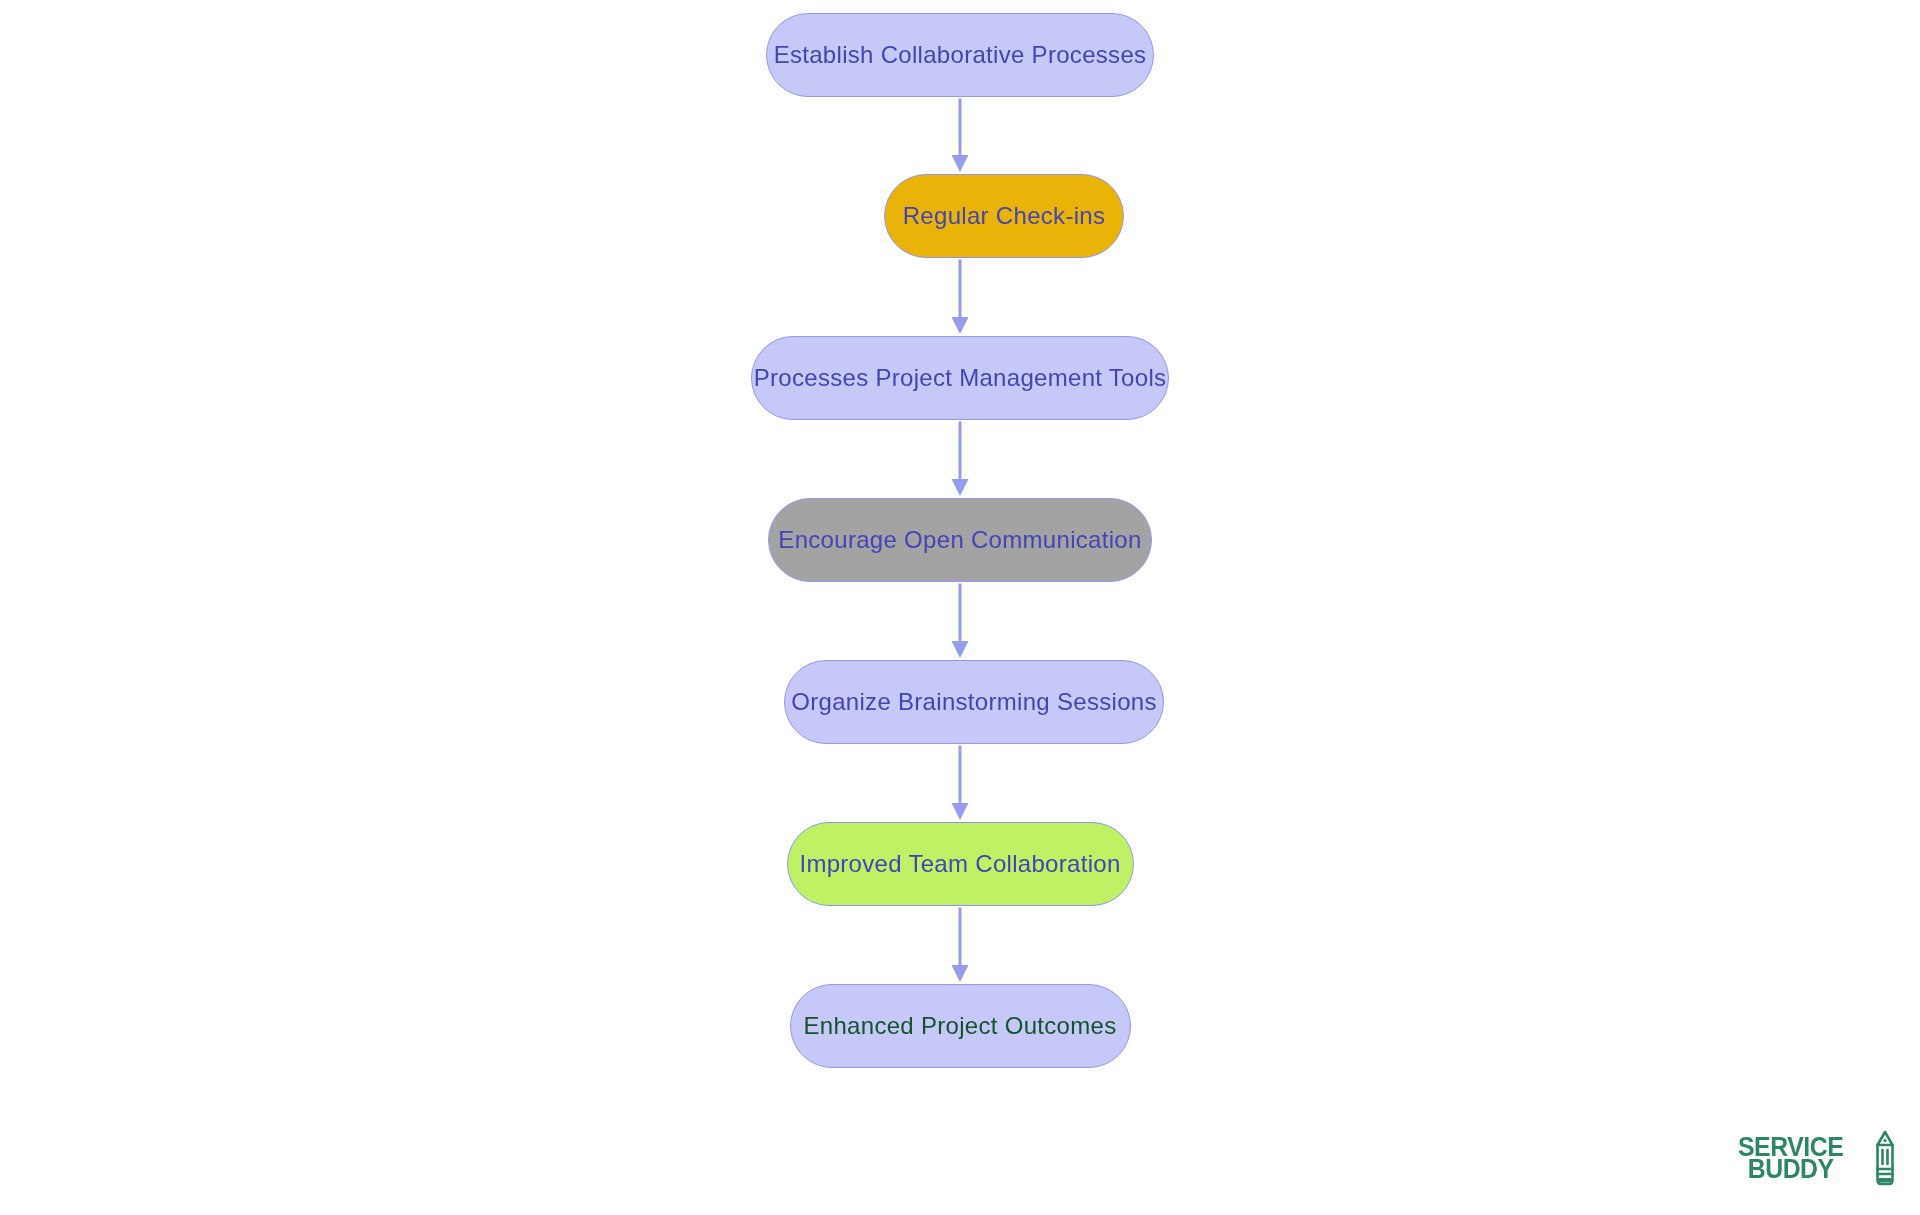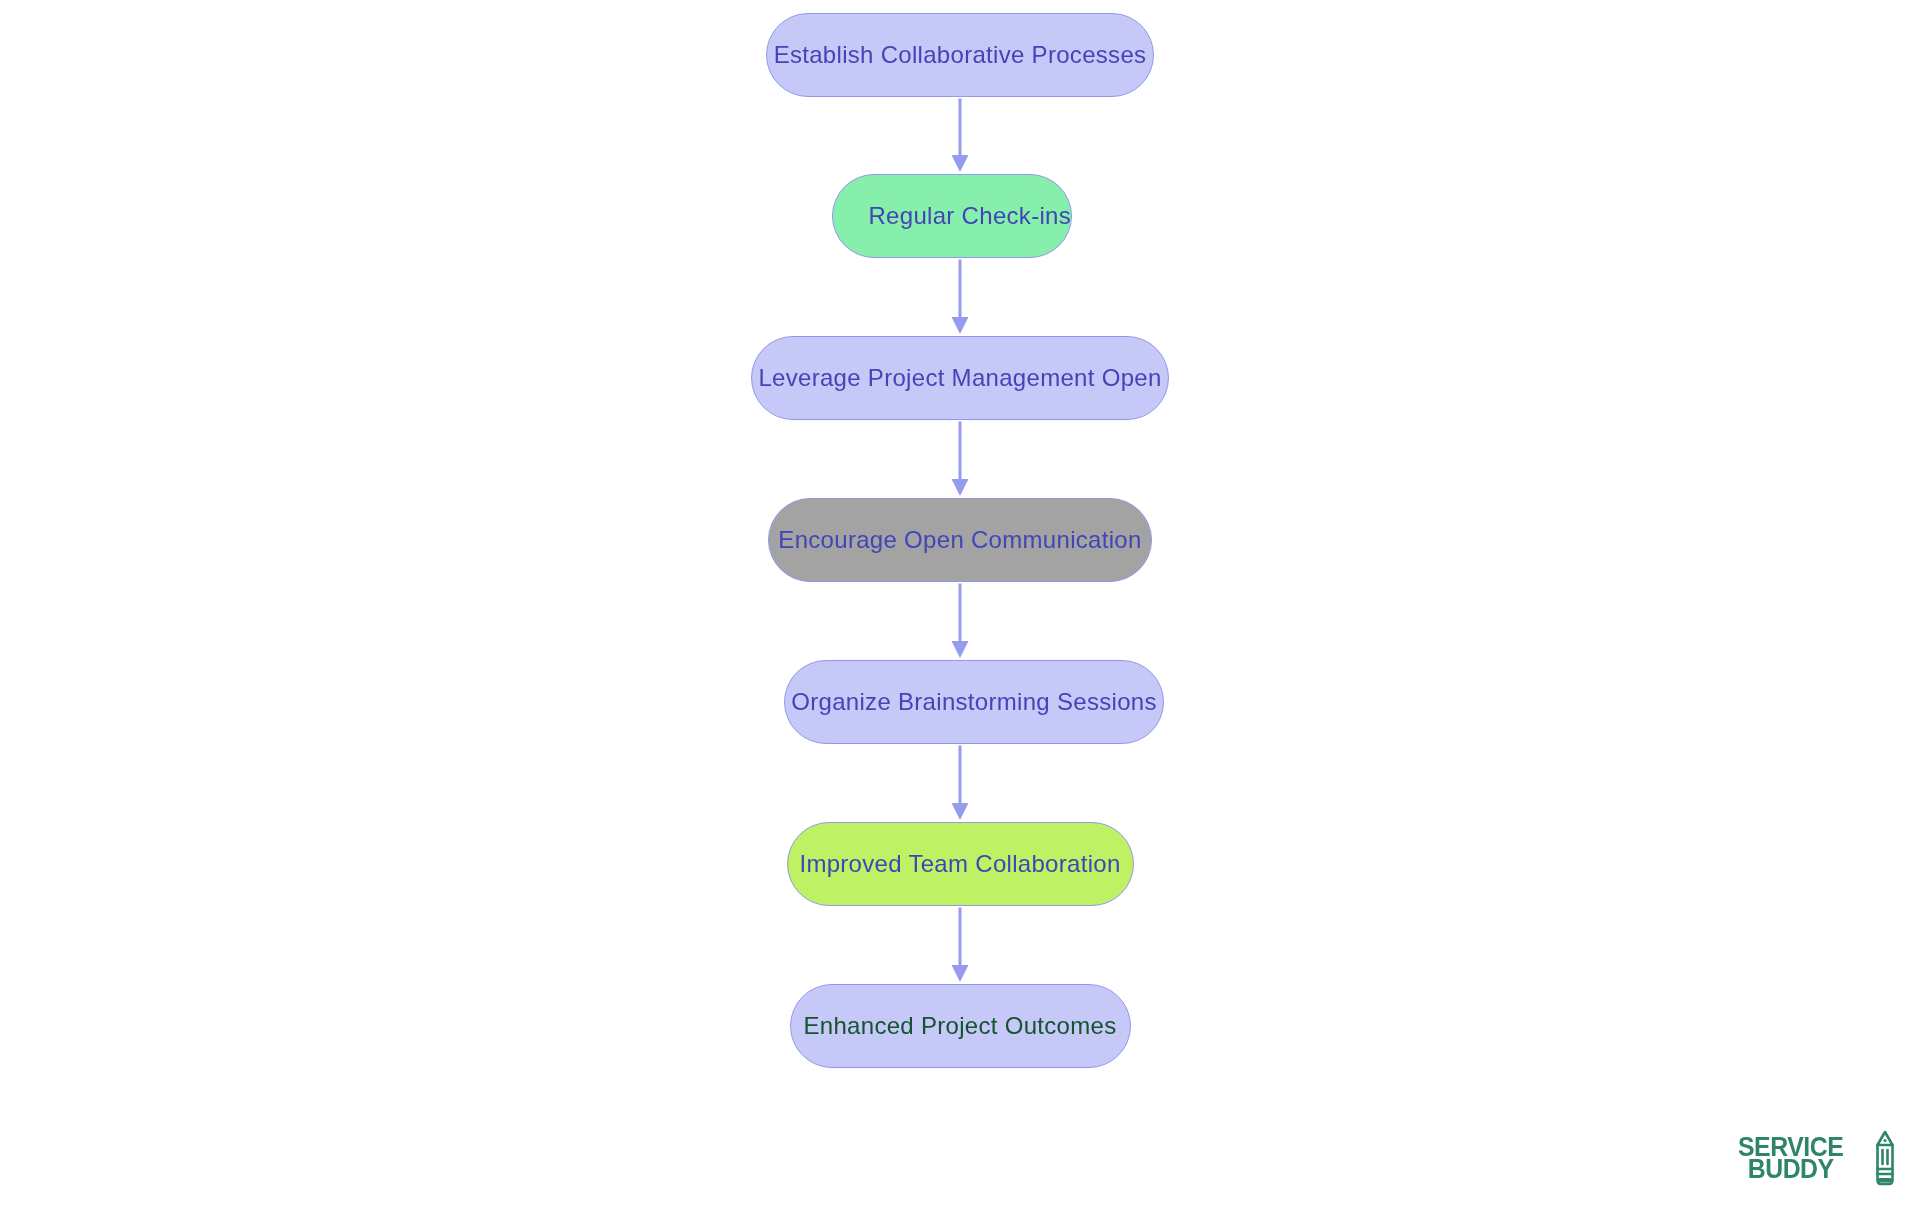--- a/index.html
+++ b/index.html
@@ -74,25 +74,25 @@
       <line x1="960" y1="745.5" x2="960" y2="806" stroke="#959cee" stroke-width="3"></line>
       <polygon points="951.5,803 968.5,803 960,820" fill="#959cee"></polygon>
       <line x1="960" y1="907.5" x2="960" y2="968" stroke="#959cee" stroke-width="3"></line>
       <polygon points="951.5,965 968.5,965 960,982" fill="#959cee"></polygon>
     </svg>
 
   <div id="nodes">
       <div class="node" style="left: 766px; top: 13px; width: 388px; background: rgb(198, 200, 247); border: 1.6px solid rgb(146, 152, 236);">
         <span style="color: rgb(67, 68, 182);">Establish Collaborative Processes</span>
       </div>
-      <div class="node" style="left: 832px; top: 174px; width: 240px; background: #86efac; border: 1.6px solid rgb(146, 152, 236); justify-content: flex-end;">
+      <div class="node" style="left: 884px; top: 174px; width: 240px; background: #eab308; border: 1.6px solid rgb(146, 152, 236);">
         <span style="color: rgb(67, 68, 182);">Regular Check-ins</span>
       </div>
       <div class="node" style="left: 751px; top: 336px; width: 418px; background: rgb(198, 200, 247); border: 1.6px solid rgb(146, 152, 236);">
-        <span style="color: rgb(67, 68, 182);">Leverage Project Management Open</span>
+        <span style="color: rgb(67, 68, 182);">Processes Project Management Tools</span>
       </div>
       <div class="node" style="left: 768px; top: 498px; width: 384px; background: #a3a3a3; border: 1.6px solid rgb(146, 152, 236);">
         <span style="color: rgb(67, 68, 182);">Encourage Open Communication</span>
       </div>
       <div class="node" style="left: 784px; top: 660px; width: 380px; background: rgb(198, 200, 247); border: 1.6px solid rgb(146, 152, 236);">
         <span style="color: rgb(67, 68, 182);">Organize Brainstorming Sessions</span>
       </div>
       <div class="node" style="left: 786.5px; top: 822px; width: 347px; background: #bef264; border: 1.6px solid rgb(146, 152, 236);">
         <span style="color: rgb(67, 68, 182);">Improved Team Collaboration</span>
       </div>

